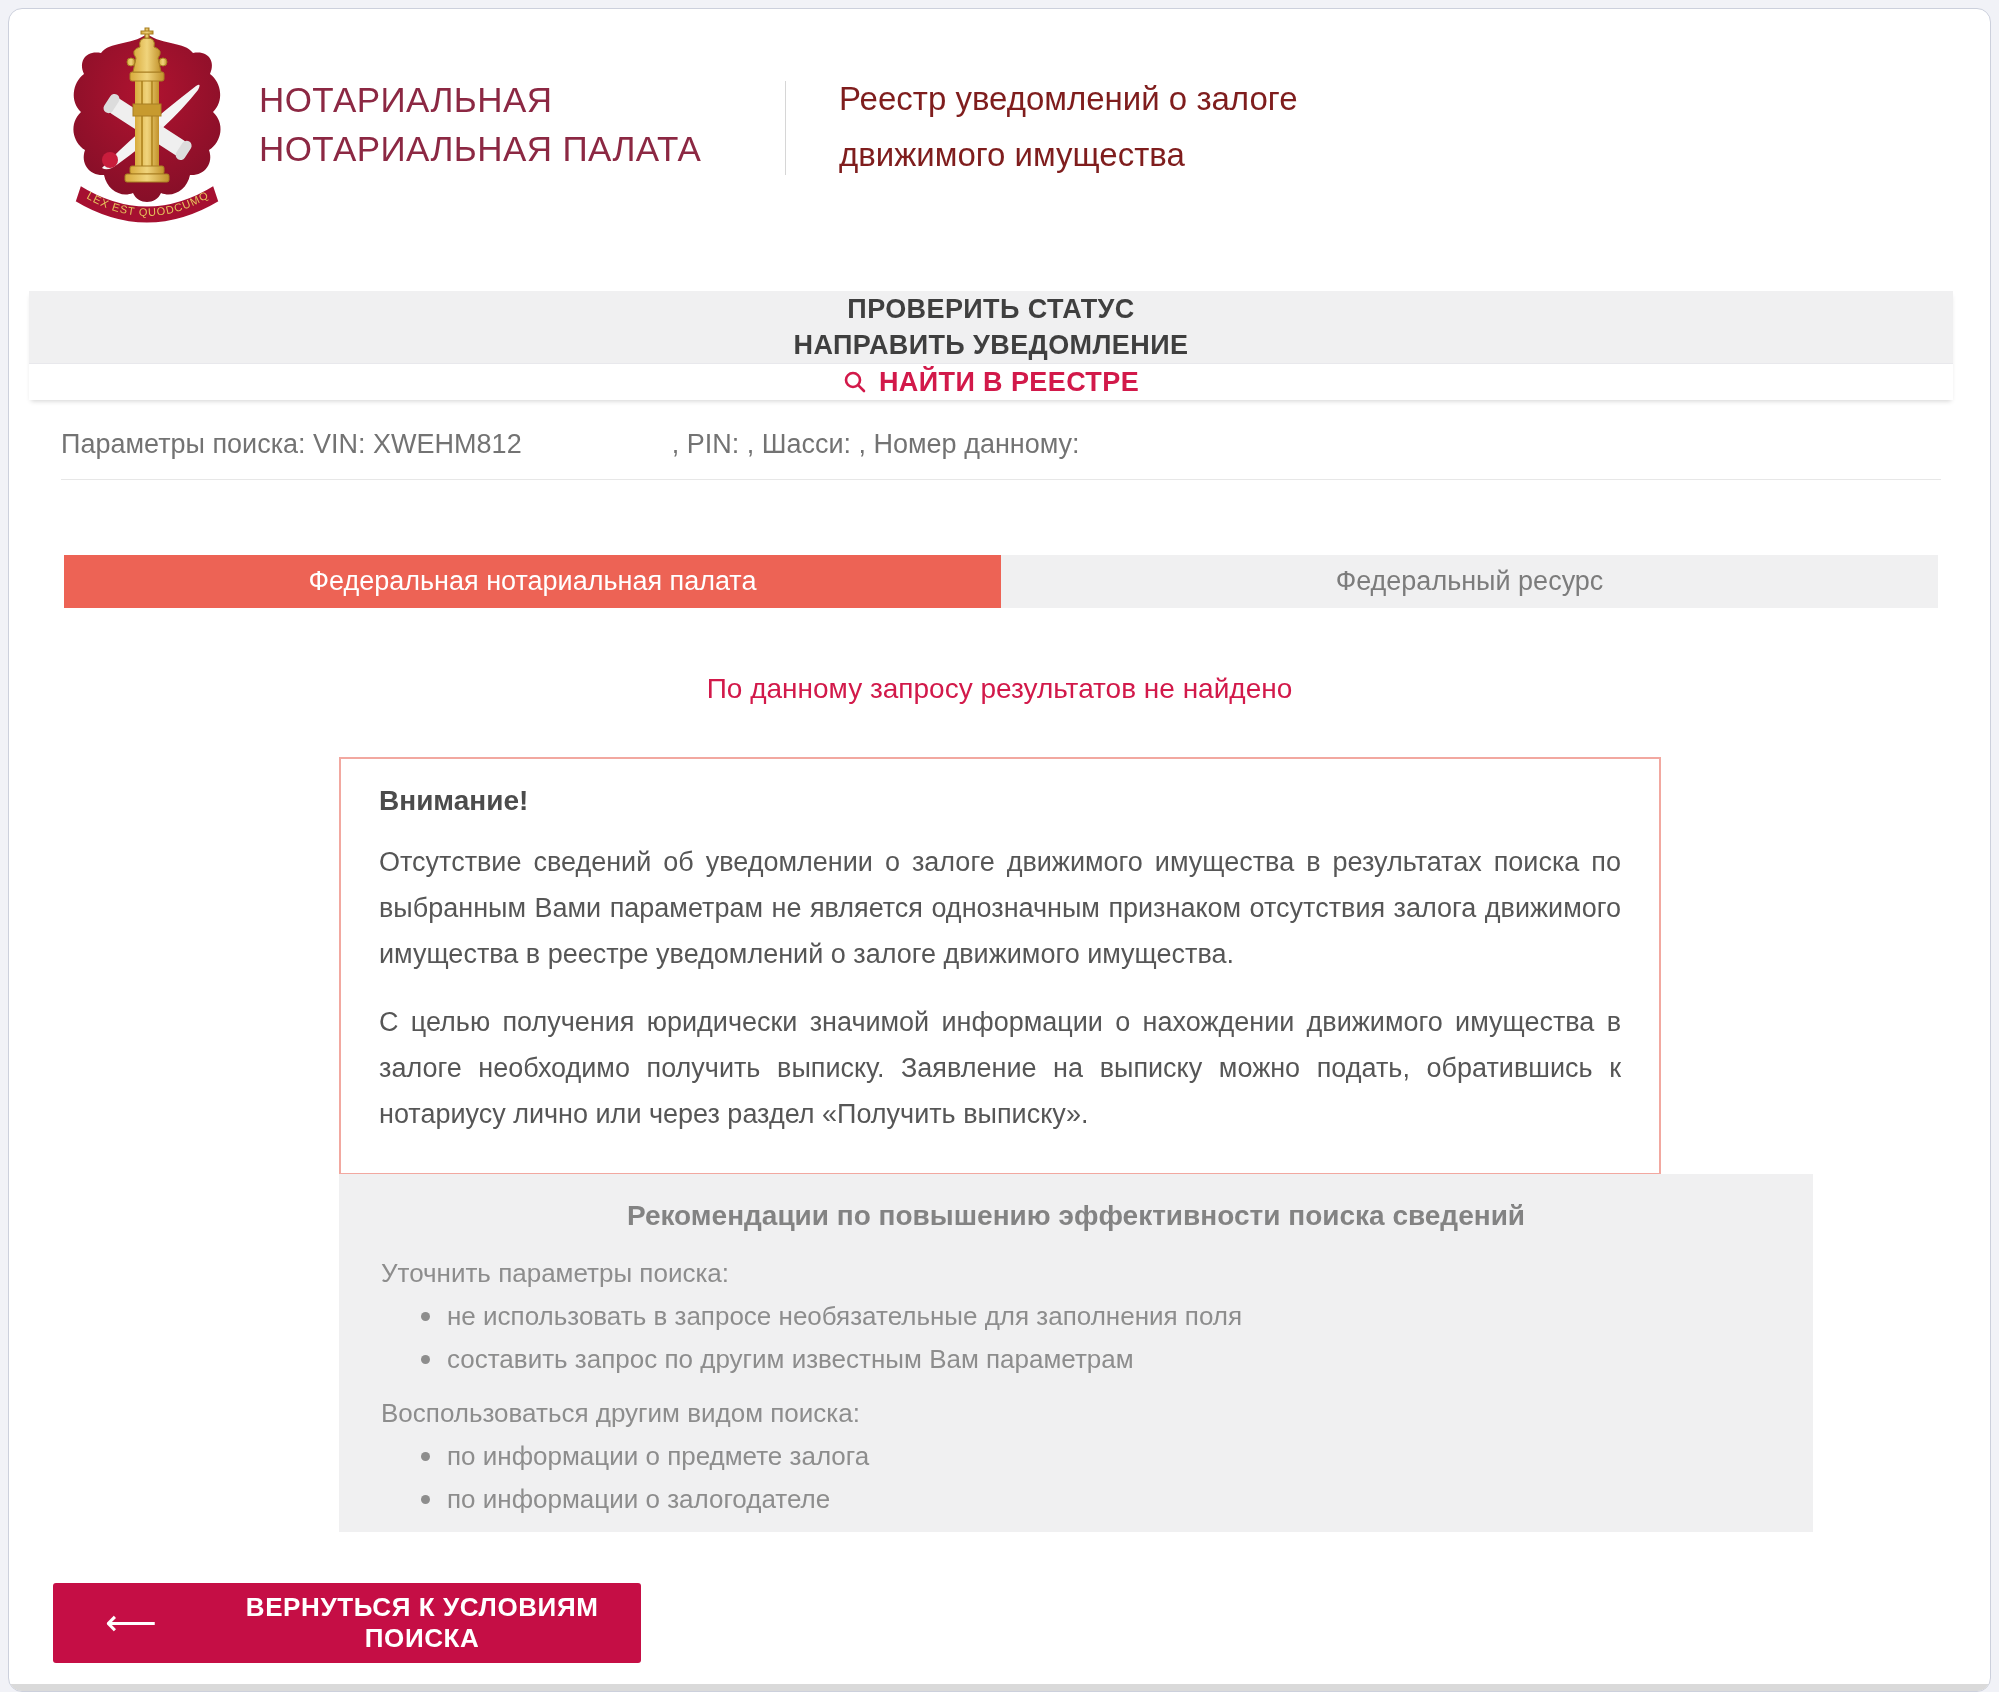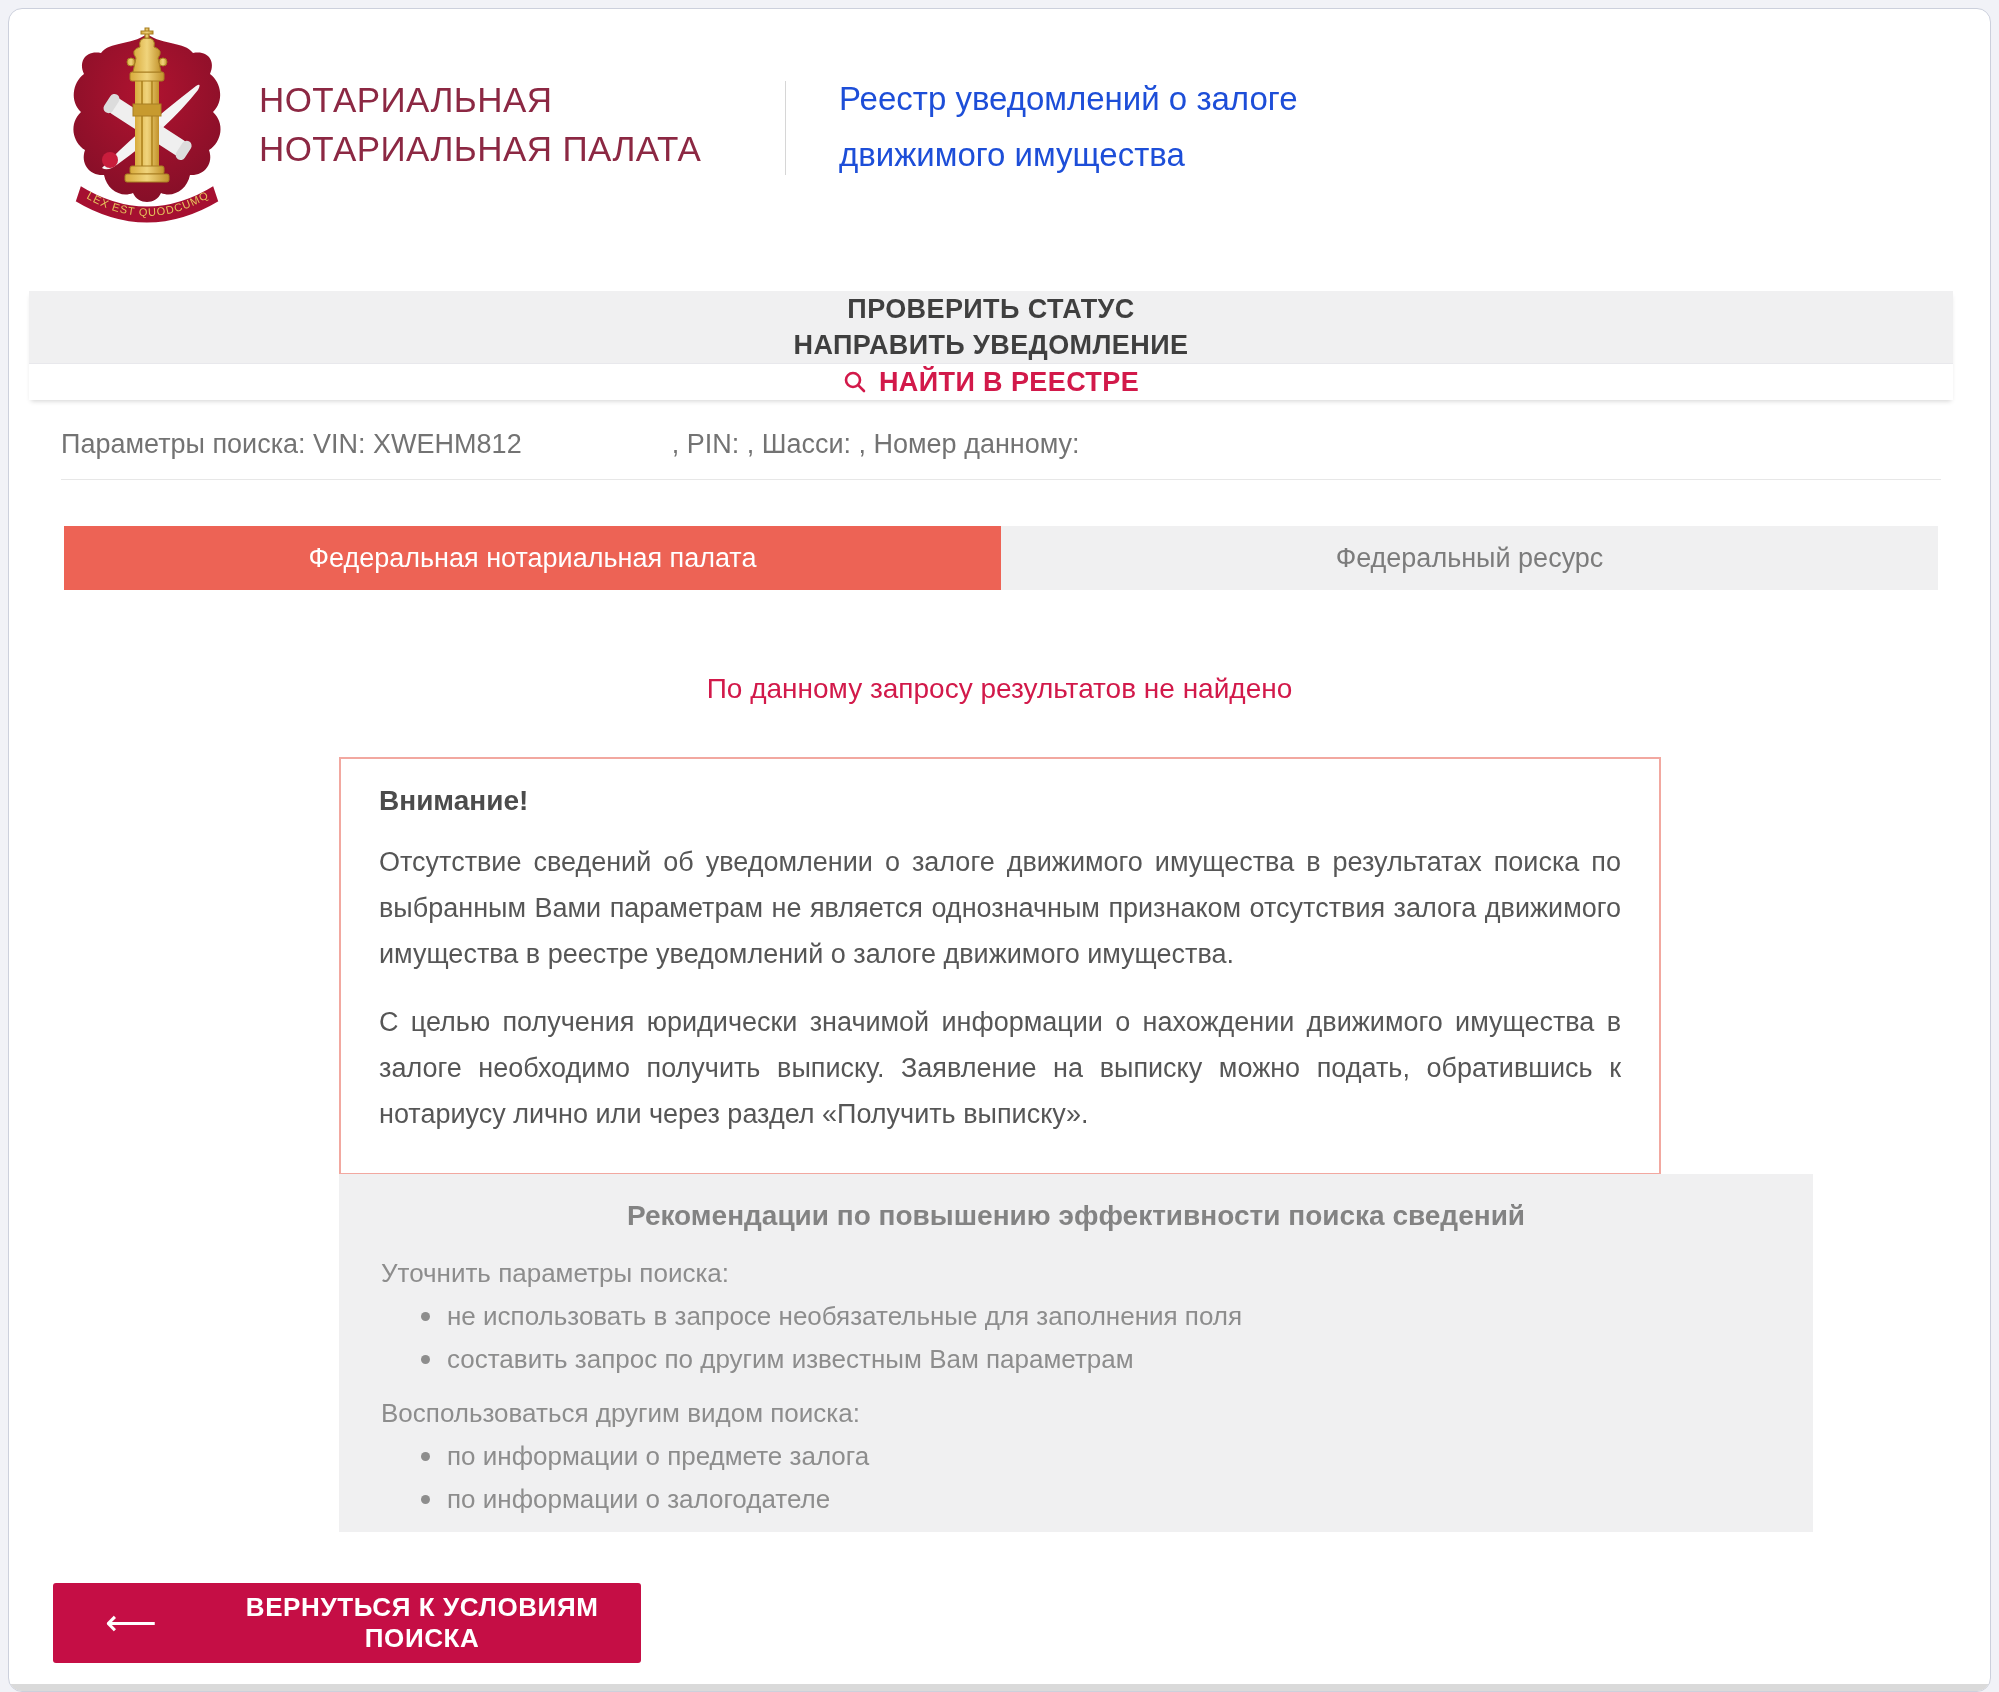--- a/index.html
+++ b/index.html
@@ -23,21 +23,21 @@
   .org-title {
     position:absolute; left:250px; top:66px;
     font-size:35px; line-height:49px; color:#8c2843; letter-spacing:0.4px;
   }
   .hdr-divider {
     position:absolute; left:776px; top:72px; height:94px; width:0;
     border-left:1px solid #d6d6d6;
   }
   .service-title {
     position:absolute; left:830px; top:62px;
-    font-size:33px; line-height:56px; color:#1d4ed8;
+    font-size:33px; line-height:56px; color:#7f1d1d;
   }
   
   .tabbar {
     position:absolute; left:20px; top:282px; width:1924px; height:109px;
     display:flex;
     box-shadow:0 3px 5px -2px rgba(0,0,0,0.18);
     flex-direction:column;
   }
   .tab {
     flex:1; display:flex; align-items:center; justify-content:center;
@@ -55,21 +55,21 @@
     position:absolute; left:52px; top:420px;
     font-size:27px; color:#737373;
   }
   .redacted { display:inline-block; width:150px; height:8px; }
   .rule {
     position:absolute; left:52px; top:470px; width:1880px; height:0;
     border-top:1px solid #e7e7e7;
   }
   
   .subtabs {
-    position:absolute; left:55px; top:517px; width:1874px; height:64px;
+    position:absolute; left:55px; top:546px; width:1874px; height:53px;
     display:flex;
   }
   .subtab {
     flex:1; display:flex; align-items:center; justify-content:center;
     font-size:27px; cursor:pointer;
   }
   .subtab.active { background:#ed6355; color:#ffffff; }
   .subtab.inactive { background:#f0f0f1; color:#7c7c7c; }
   
   .notfound {

